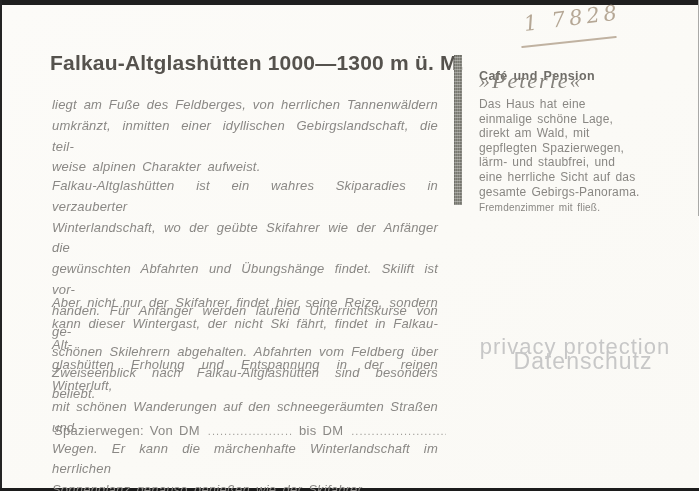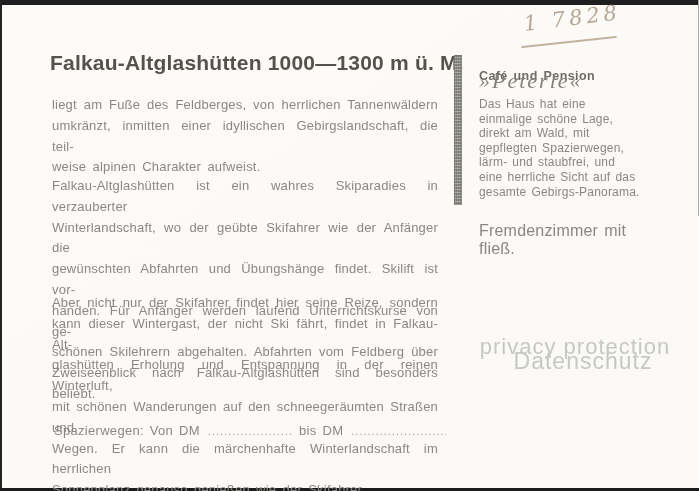--- a/index.html
+++ b/index.html
@@ -35,21 +35,21 @@
     white-space:nowrap;
   }
   .para{
     position:absolute;left:52px;width:386px;
     font-size:13px;color:#8a8885;line-height:20.8px;
     word-spacing:2.5px;letter-spacing:.2px;
   }
   .para-1{top:95px;}
   .para-2{top:176px;}
   .para-3{top:293px;}
-  .lines-justify .jline{text-align:justify;text-align-last:justify;}
+  .lines-justify .jline{text-align:justify;text-align-last:justify;font-style:italic;}
   .lines-justify .jline:last-child{text-align-last:left;}
   .lines-left .jline{text-align:left;}
 
   .price-line{
     position:absolute;left:54px;top:423px;width:392px;
     font-size:13px;color:#8a8885;letter-spacing:.3px;word-spacing:2px;
     display:flex;align-items:baseline;white-space:nowrap;
   }
   .price-dots{color:#a09e99;letter-spacing:1px;font-size:11px;overflow:hidden;}
   .price-dots-1{margin:0 7px 0 8px;}
@@ -74,22 +74,22 @@
     position:absolute;left:479px;top:68px;width:180px;
     font-family:Liberation Serif, serif;font-style:italic;
     font-size:22px;color:#84817b;letter-spacing:2px;
   }
   .r-para{
     position:absolute;left:479px;top:97px;width:180px;
     font-size:12px;color:#898783;line-height:14.6px;
     word-spacing:1.5px;letter-spacing:.2px;
   }
   .r-note{
-    position:absolute;left:479px;top:222px;width:180px;
-    font-size:16px;color:#898783;word-spacing:1.5px;letter-spacing:.2px;
+    position:absolute;left:479px;top:202px;width:180px;
+    font-size:10px;color:#898783;word-spacing:1.5px;letter-spacing:.2px;
   }
 
   
   .watermark{position:absolute;left:470px;top:330px;width:210px;pointer-events:none;}
   .wm-line1{
     position:absolute;left:0;top:4px;width:210px;text-align:center;
     font-size:22px;color:#c7c7c7;letter-spacing:1px;
   }
   .wm-line2{
     position:absolute;left:8px;top:18px;width:210px;text-align:center;

